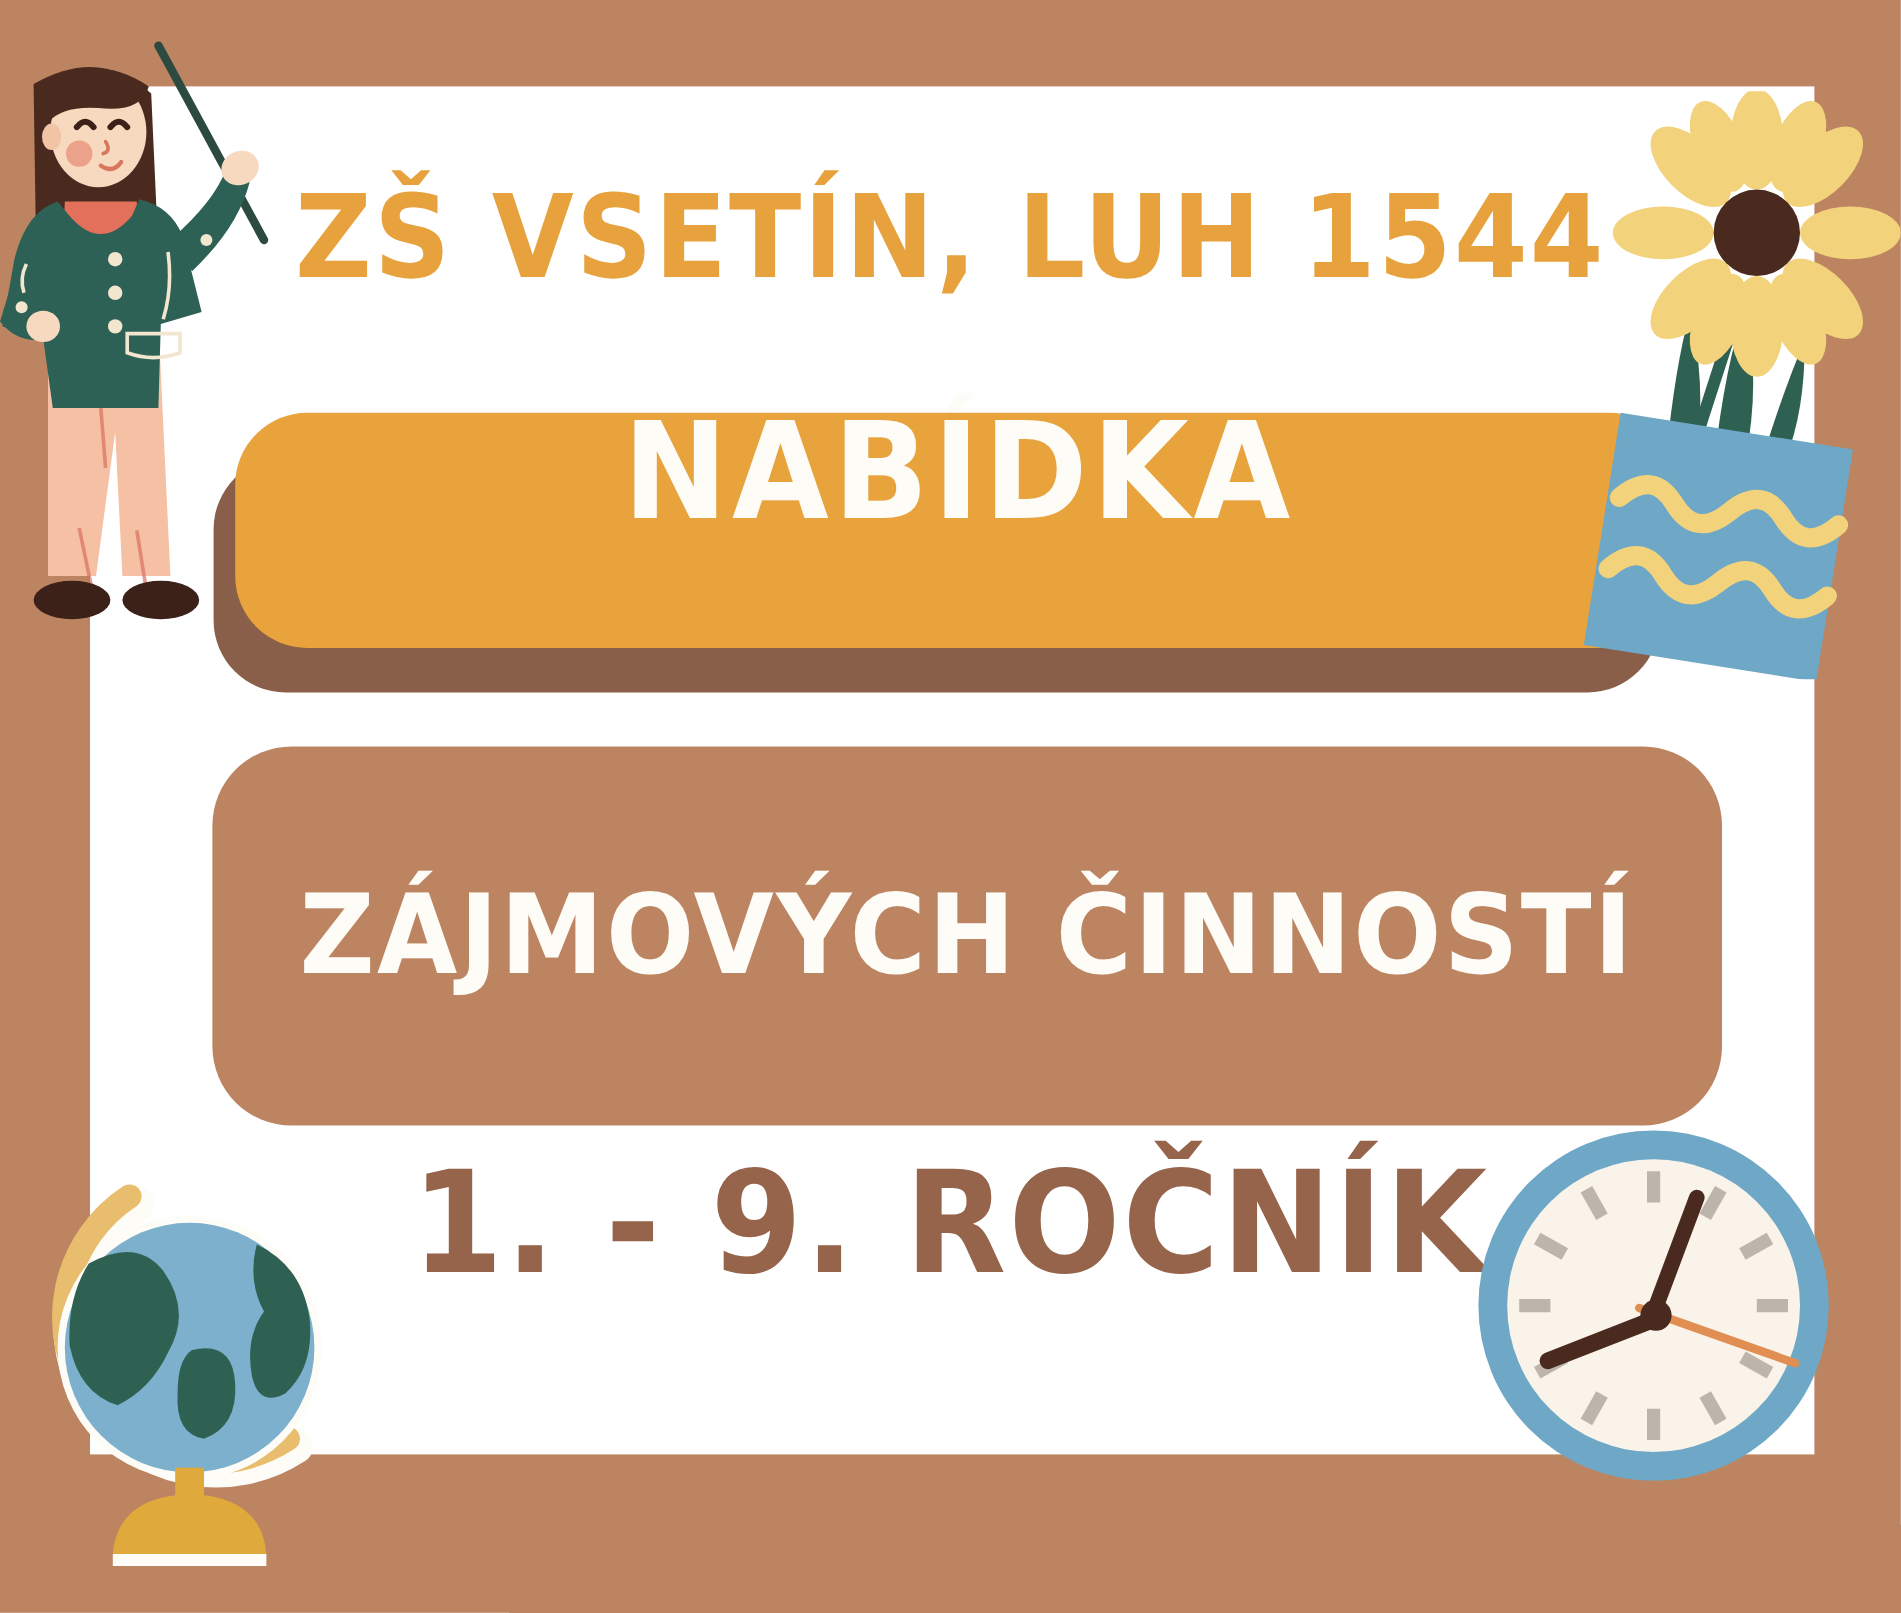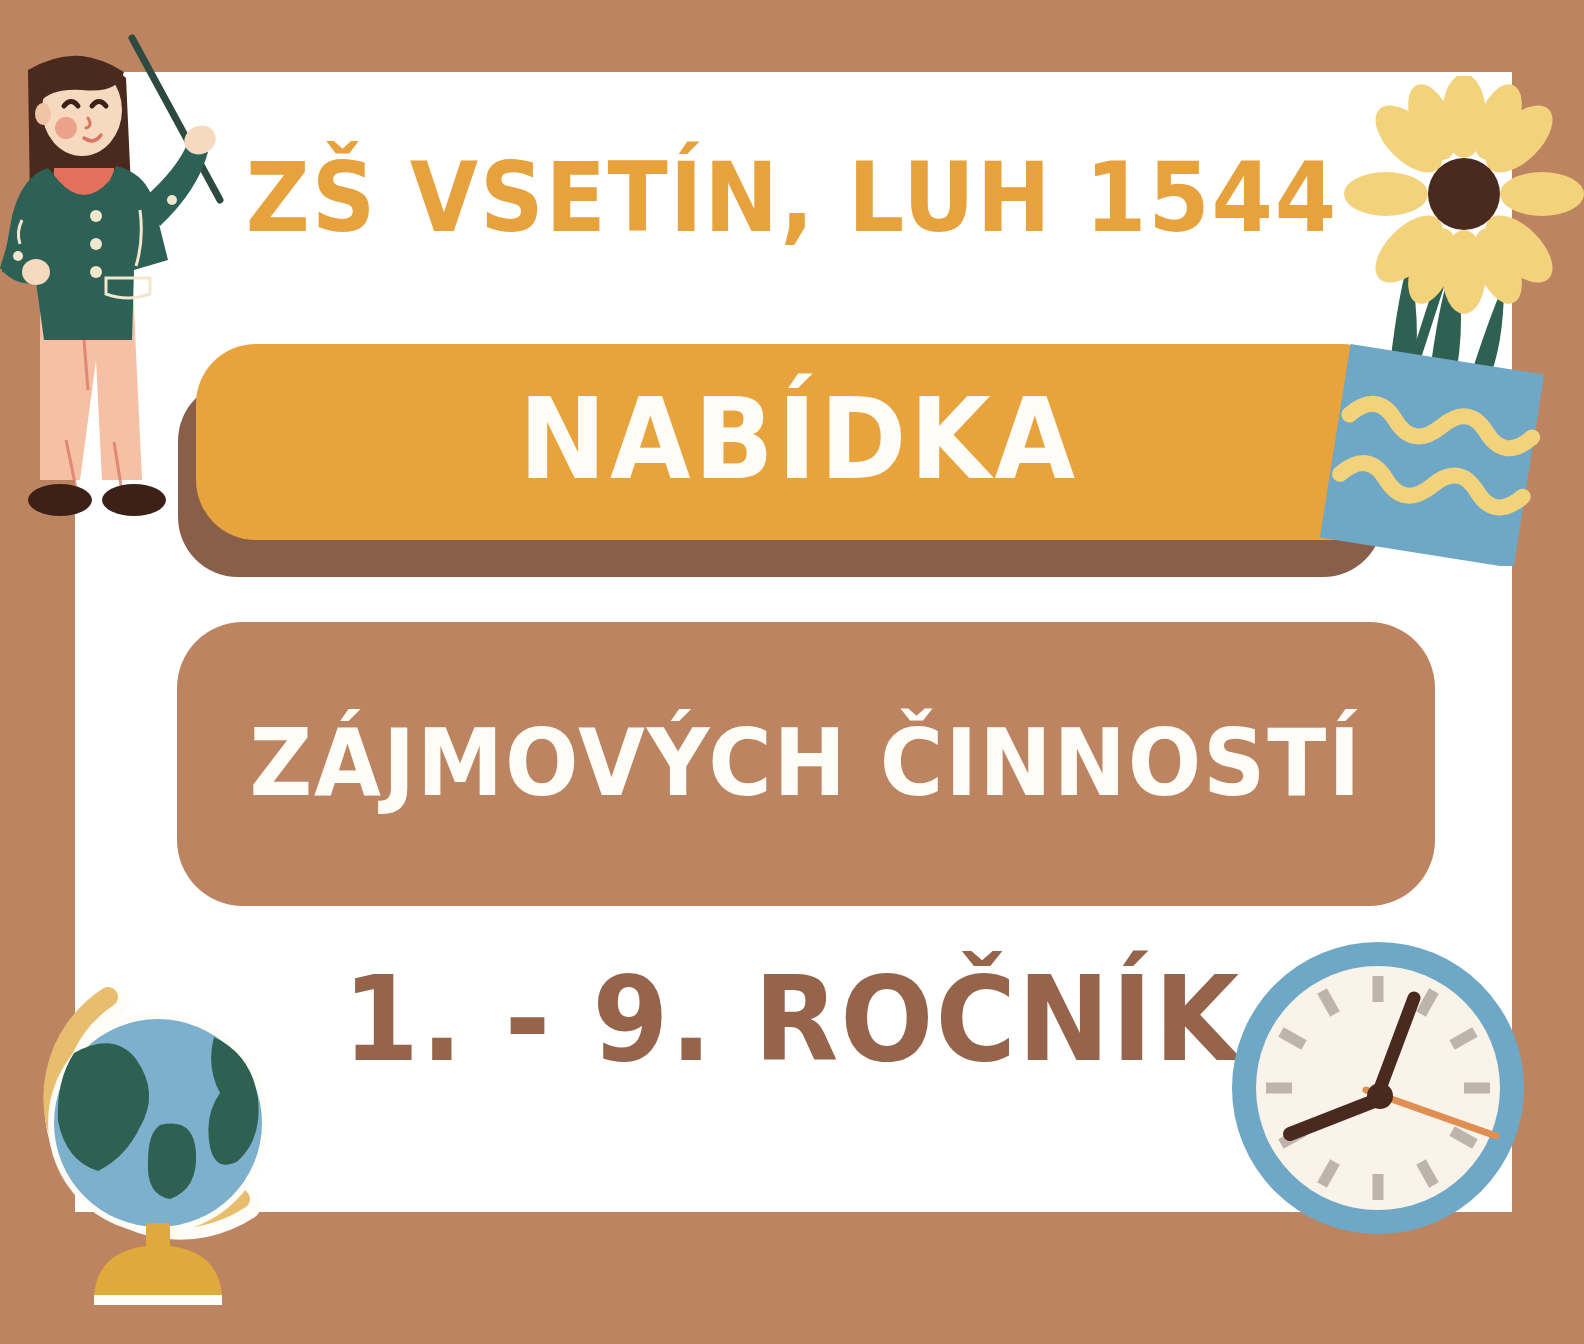--- a/index.html
+++ b/index.html
@@ -66,42 +66,42 @@
   #nabidka-box {
     position: absolute;
     left: 196px;
     top: 344px;
     width: 1205px;
     height: 196px;
     background: #e8a33d;
     border-radius: 60px;
     z-index: 5;
     display: flex;
-    align-items: center;
+    align-items: flex-start;
     justify-content: center;
   }
   #nabidka-label {
     color: #fdfcf7;
     font-family: "DejaVu Sans", sans-serif;
     font-weight: 700;
     font-size: 112px;
     letter-spacing: 4px;
     line-height: 1;
     transform: scaleX(0.93);
     white-space: nowrap;
     margin-top: -6px;
   }
 
   
   #cinnosti-box {
     position: absolute;
     left: 177px;
     top: 622px;
     width: 1258px;
-    height: 284px;
+    height: 316px;
     background: #bd8461;
     border-radius: 66px;
     z-index: 4;
     display: flex;
     align-items: center;
     justify-content: center;
   }
   #cinnosti-label {
     color: #fdfcf7;
     font-family: "DejaVu Sans", sans-serif;

